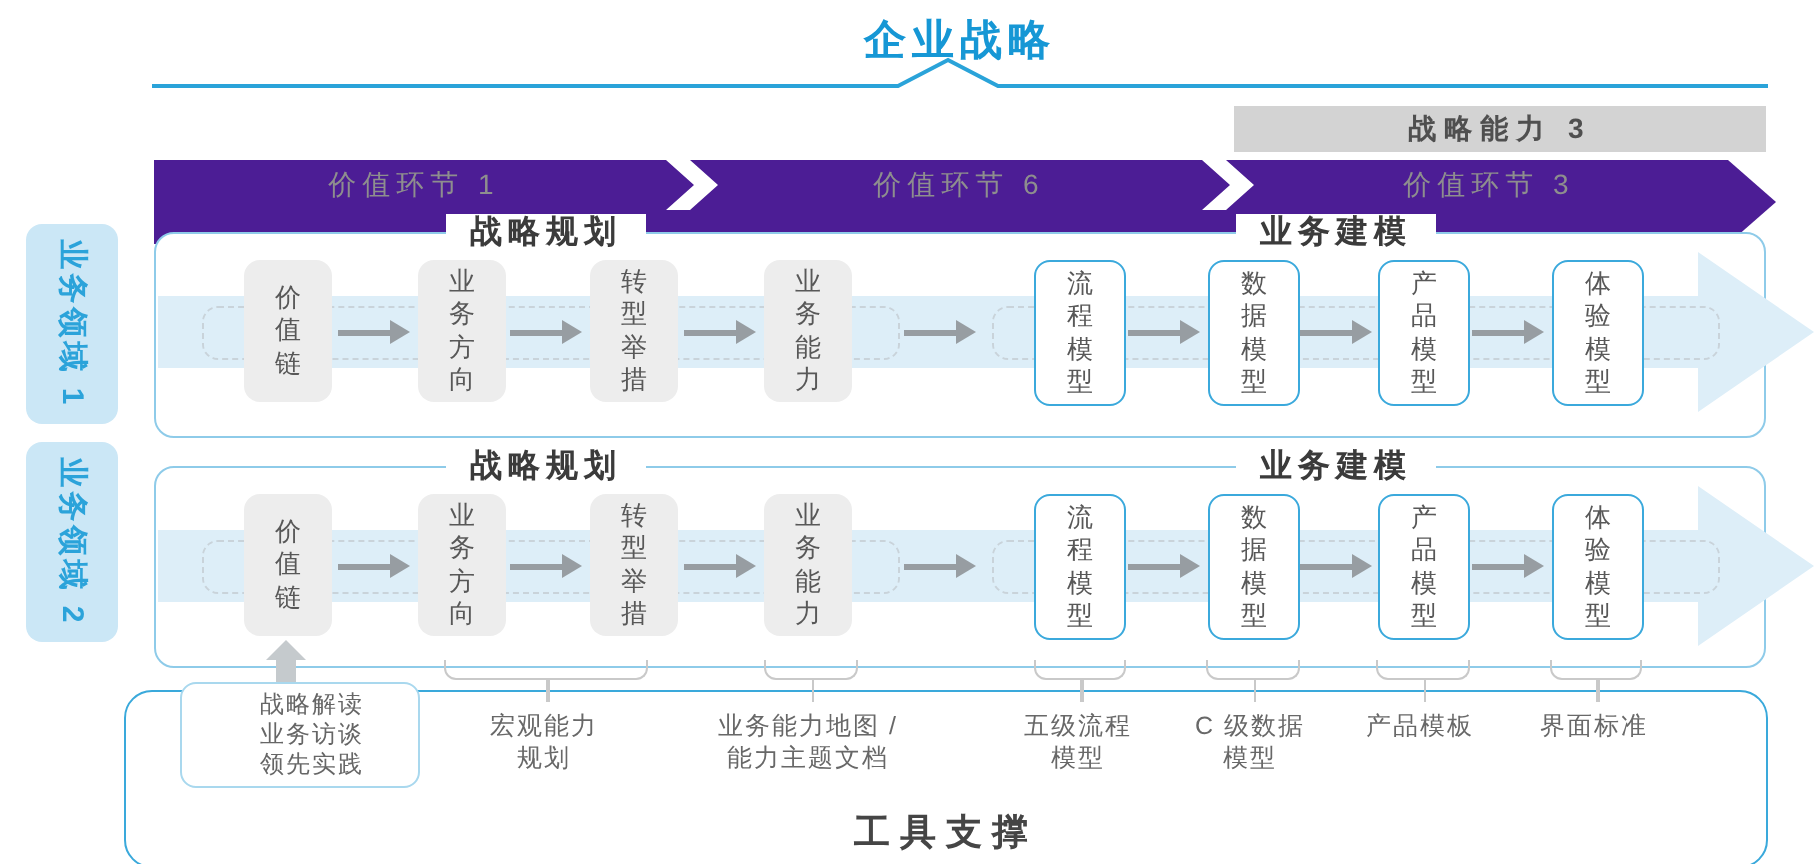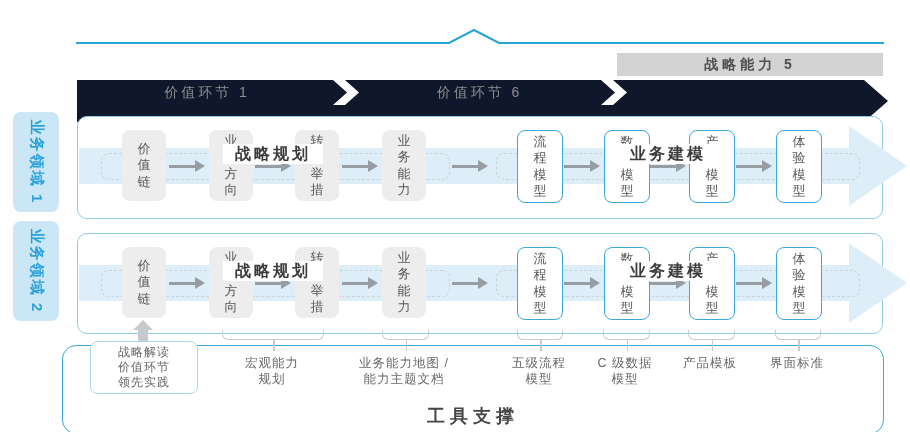--- a/index.html
+++ b/index.html
@@ -9,38 +9,38 @@
   
   .title-row{position:absolute;left:75px;top:6px;width:810px;display:flex;justify-content:center;gap:36px;
              font-size:21px;font-weight:bold;color:#1697d5;letter-spacing:3px;}
   .vline{position:absolute;left:75px;top:27px;width:810px;height:18px;}
   .vline path{fill:none;stroke:#2aa3d9;stroke-width:2;}
 
   
   .cap-bar{position:absolute;top:53px;height:23px;background:#d3d3d3;display:flex;align-items:center;
            justify-content:center;font-size:14px;font-weight:bold;color:#4f4f4f;letter-spacing:4px;}
   
-  .strip{position:absolute;left:77px;top:80px;width:811px;height:42px;background:#0f172a;
+  .strip{position:absolute;left:77px;top:80px;width:811px;height:42px;background:#4c1d95;
          clip-path:polygon(0 0,calc(100% - 24px) 0,100% 50%,calc(100% - 24px) 100%,0 100%);}
   .seg{position:absolute;top:0;height:25px;line-height:25px;text-align:center;
        font-size:14px;color:#8e8e8e;letter-spacing:3px;}
   .chev{position:absolute;top:0;width:26px;height:25px;background:#fff;
         clip-path:polygon(0 0,12px 0,26px 12.5px,12px 25px,0 25px,14px 12.5px);}
 
   
   .domain{position:absolute;left:13px;width:46px;height:100px;background:#cbe7f6;border-radius:8px;}
   .domain .rot{position:absolute;left:50%;top:50%;transform:translate(-50%,-50%) rotate(90deg);
                white-space:nowrap;font-size:15px;font-weight:bold;color:#2ba3da;letter-spacing:2px;}
 
   
   .panel{position:absolute;left:77px;width:804px;border:1.3px solid #8ecbe9;border-radius:10px;background:#fff;}
   .bigarrow{position:absolute;left:1px;top:9px;width:828px;height:80px;background:#ddeef8;
             clip-path:polygon(0 22px,770px 22px,770px 0,828px 40px,770px 80px,770px 58px,0 58px);}
   .hdr{position:absolute;top:-10px;height:20px;line-height:20px;transform:translateX(-50%);
-       background:#fff;padding:0 12px;font-size:16px;font-weight:bold;color:#3b3b3b;letter-spacing:3px;z-index:6;margin-top:37px;}
+       background:#fff;padding:0 12px;font-size:16px;font-weight:bold;color:#3b3b3b;letter-spacing:3px;z-index:6;}
   .dash{position:absolute;top:36px;height:25px;border:1.5px dashed #c9d3da;border-radius:8px;z-index:2;}
   .fbox{position:absolute;top:13px;width:44px;height:71px;border-radius:8px;display:flex;align-items:center;
         justify-content:center;z-index:4;}
   .fbox.gray{background:#ededed;}
   .fbox.blue{background:#fff;border:1.5px solid #3ba9dc;}
   .fbox .v{display:block;width:16px;font-size:13px;line-height:16.5px;word-break:break-all;
            text-align:center;color:#585858;}
   .sarrow{position:absolute;top:48px;width:27px;height:2.5px;background:#979da2;z-index:3;}
   .sarrow::after{content:'';position:absolute;right:-9px;top:-5.5px;width:0;height:0;
                  border-left:10px solid #979da2;border-top:6.5px solid transparent;border-bottom:6.5px solid transparent;}
@@ -50,46 +50,48 @@
   .tools-label{position:absolute;left:0;right:0;bottom:5px;text-align:center;
                font-size:18px;font-weight:bold;color:#454545;letter-spacing:5px;}
 
   
   .uparrow{position:absolute;left:133px;top:320px;width:20px;height:23px;z-index:7;}
   .uparrow::before{content:'';position:absolute;left:0;top:0;width:0;height:0;
                    border-bottom:10px solid #c5cacd;border-left:10px solid transparent;border-right:10px solid transparent;}
   .uparrow::after{content:'';position:absolute;left:5px;top:9px;width:10px;height:14px;background:#c5cacd;}
   .srcbox{position:absolute;left:90px;top:341px;width:106px;height:51px;background:#fff;
           border:1.2px solid #a9d8ee;border-radius:8px;display:flex;flex-direction:column;
-          align-items:center;justify-content:center;z-index:7;}
+          align-items:center;justify-content:center;z-index:7;padding-left:12px;}
   .srcbox span{display:block;font-size:12px;line-height:15px;color:#666;letter-spacing:1px;}
   .brace{position:absolute;top:330px;height:9px;border-left:1.5px solid #c9c9c9;border-right:1.5px solid #c9c9c9;
          border-bottom:1.5px solid #c9c9c9;border-radius:0 0 6px 6px;z-index:7;}
   .brace::after{content:'';position:absolute;left:50%;top:9px;width:1.5px;height:12px;background:#c9c9c9;}
   .blabel{position:absolute;top:355px;transform:translateX(-50%);text-align:center;white-space:pre-line;
           font-size:12.5px;line-height:16px;color:#686868;letter-spacing:1px;z-index:7;}
 </style>
 </head>
 <body>
 
 <div class="stage">
 
   <div class="title-row">
+    <span>企业战略</span>
   </div>
   <svg class="vline" viewBox="0 0 810 18" preserveAspectRatio="none">
     <path d="M1,16 H374 L399,3 L424,16 H809"></path>
   </svg>
 
   <div class="cap-bar" style="left:617px;width:266px">
-    <span>战略能力 5</span>
+    <span>战略能力 3</span>
   </div>
 
   <div class="strip">
     <span class="seg" style="left:0;width:260px">价值环节 1</span>
     <span class="seg" style="left:275px;width:255px">价值环节 6</span>
+    <span class="seg" style="left:545px;width:245px">价值环节 3</span>
     <i class="chev" style="left:256px"></i>
     <i class="chev" style="left:524px"></i>
   </div>
 
   <div class="domain" style="top:112px">
     <span class="rot">业务领域 1</span>
   </div>
   <div class="domain" style="top:221px">
     <span class="rot">业务领域 2</span>
   </div>
@@ -176,21 +178,21 @@
     <i class="sarrow" style="left:658px"></i>
   </div>
 
   <div class="tools">
     <div class="tools-label">工具支撑</div>
   </div>
 
   <div class="uparrow"></div>
   <div class="srcbox">
     <span>战略解读</span>
-    <span>价值环节</span>
+    <span>业务访谈</span>
     <span>领先实践</span>
   </div>
 
   <i class="brace" style="left:222px;width:100px"></i>
   <i class="brace" style="left:382px;width:45px"></i>
   <i class="brace" style="left:517px;width:44px"></i>
   <i class="brace" style="left:603px;width:45px"></i>
   <i class="brace" style="left:688px;width:45px"></i>
   <i class="brace" style="left:775px;width:44px"></i>
 

